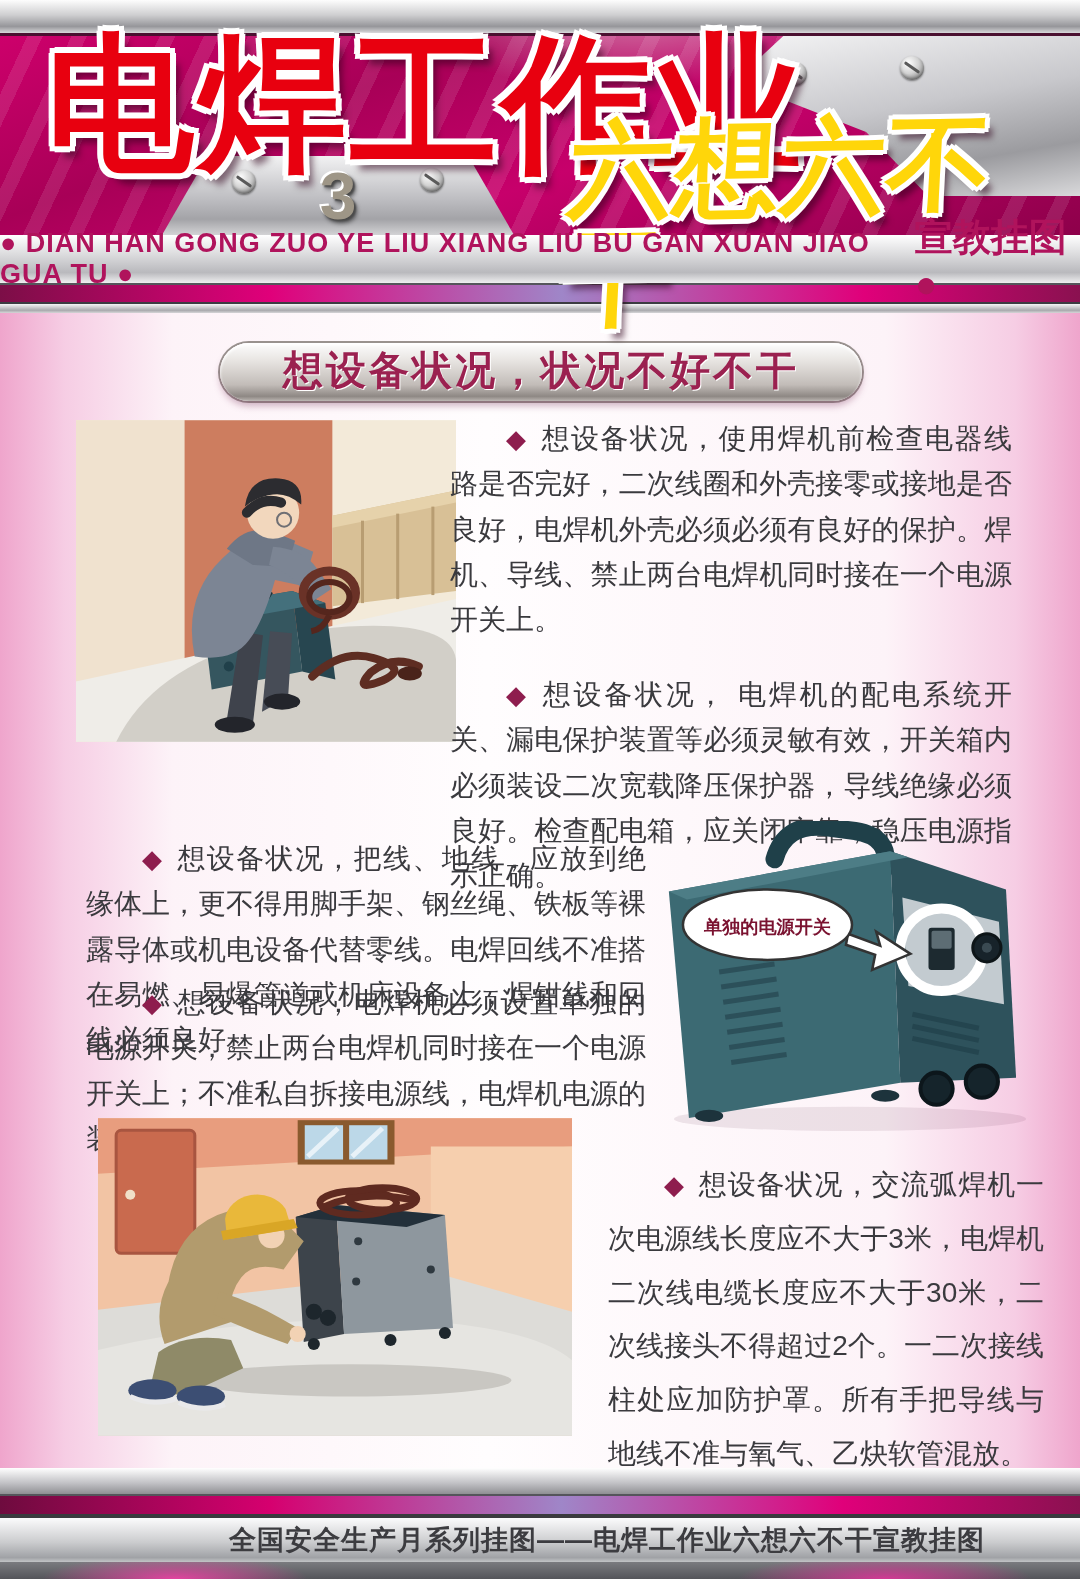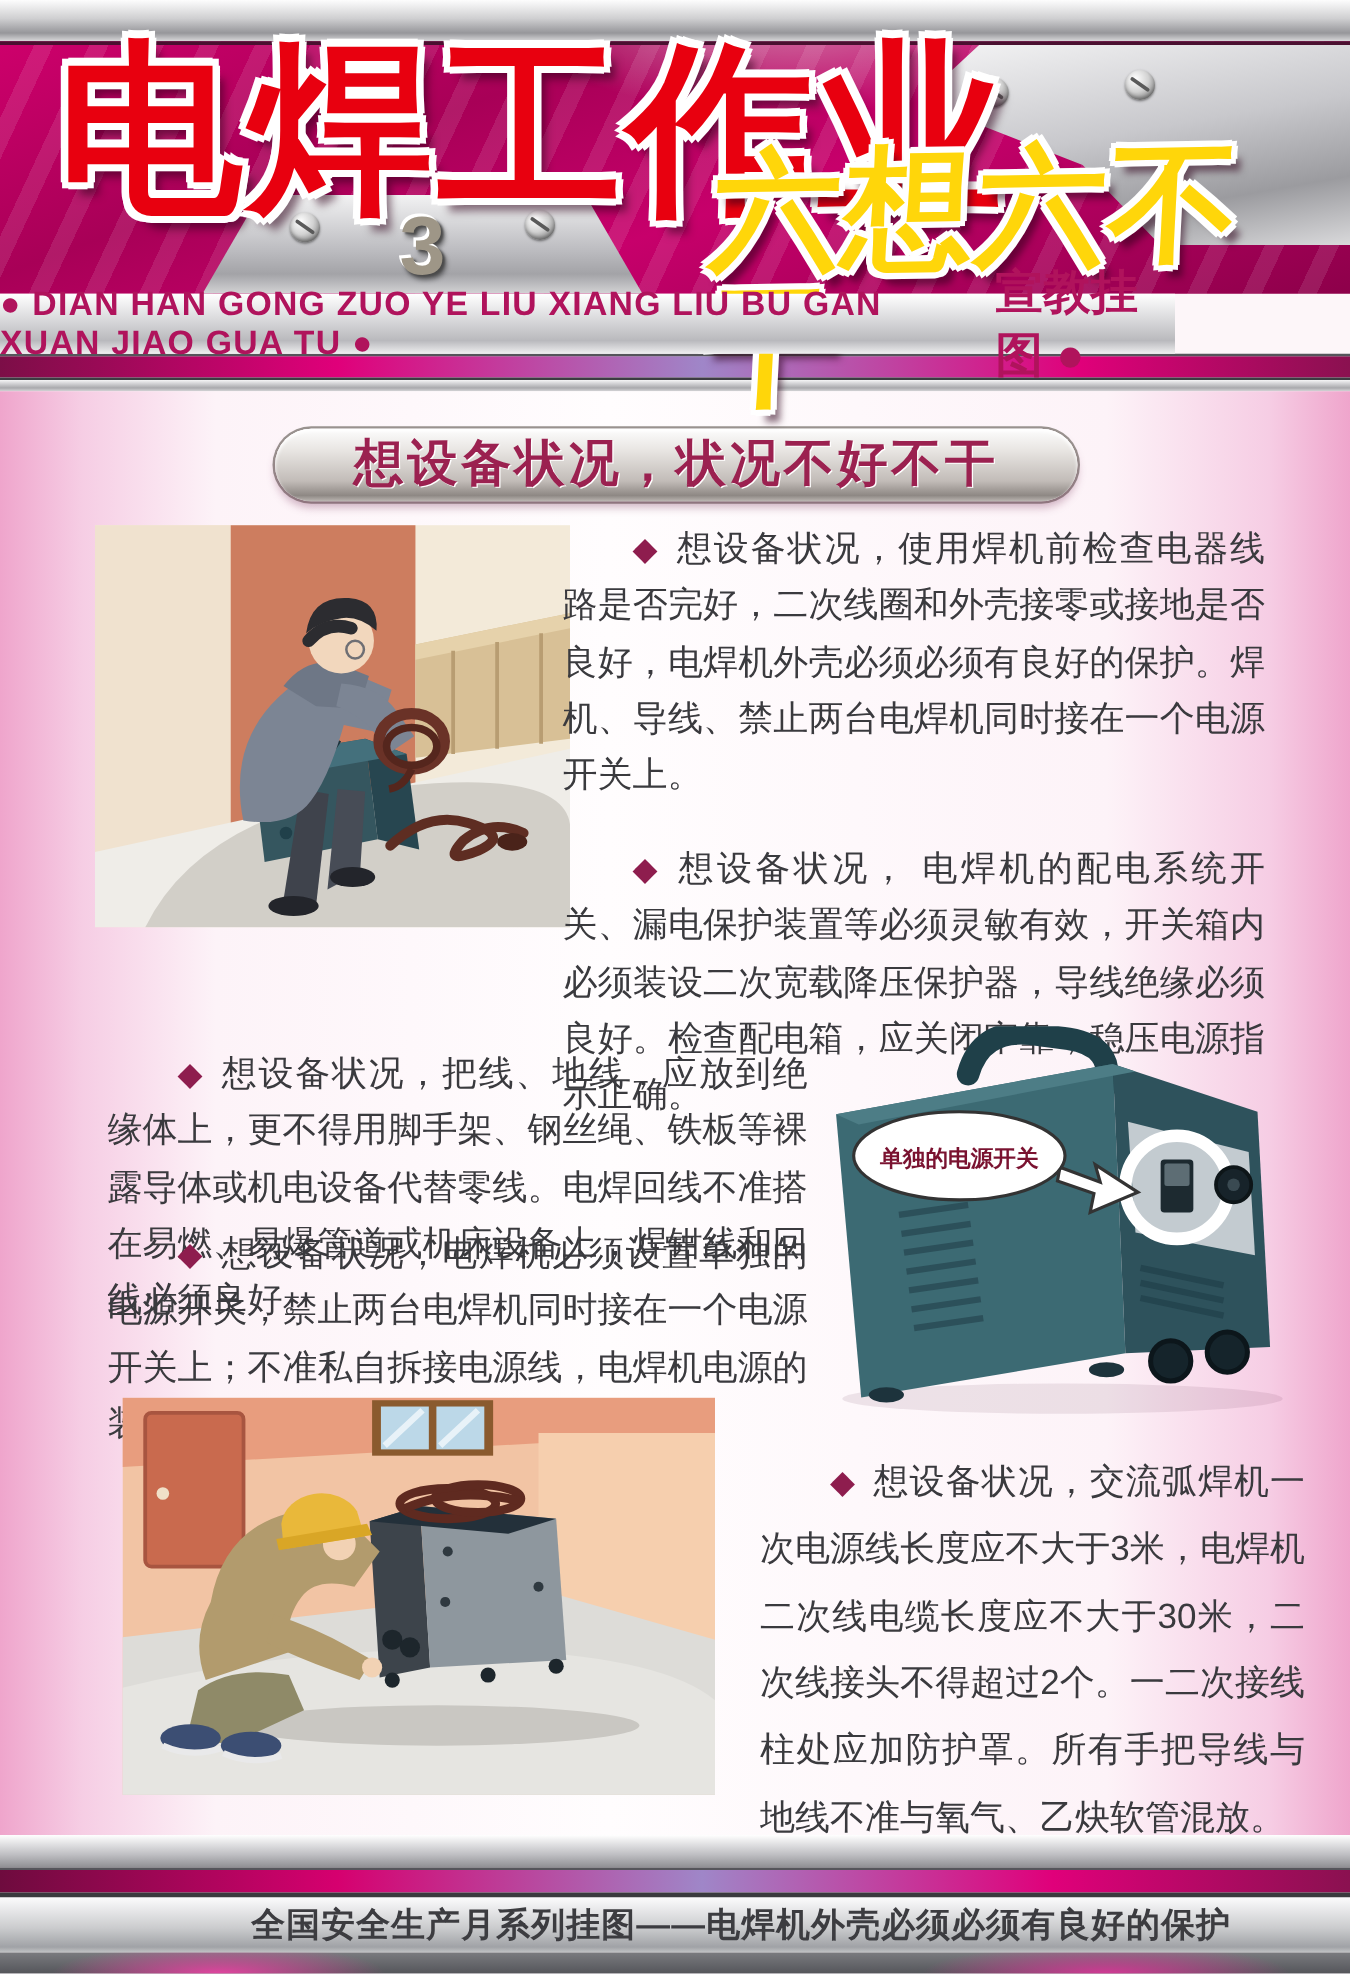--- a/index.html
+++ b/index.html
@@ -57,21 +57,21 @@
   .screw{
     position:absolute;width:24px;height:24px;border-radius:50%;
     background:radial-gradient(circle at 35% 30%,#ffffff,#d2d2d2 45%,#8a8a8a 80%,#6f6f6f);
     box-shadow:0 1px 2px rgba(0,0,0,.45), inset 0 -2px 3px rgba(0,0,0,.3);
   }
   .screw::after{
     content:"";position:absolute;left:3px;top:10px;width:18px;height:3px;
     background:#5a5a5a;border-radius:2px;transform:rotate(35deg);
   }
   .tagline{
-    position:absolute;left:0;top:235px;width:940px;height:48px;z-index:8;
+    position:absolute;left:0;top:235px;width:1080px;height:48px;z-index:8;
     background:linear-gradient(180deg,#ffffff 0%,#dcdcde 40%,#b9b9bd 78%,#efeff0 100%);
     display:flex;align-items:center;justify-content:center;gap:12px;
   }
   .tagline-pinyin{font-size:27px;font-weight:600;letter-spacing:1px;color:#b0135c;}
   .tagline-cn{font-size:38px;font-weight:800;color:#b0135c;}
   .stripe-magenta{
     position:absolute;left:0;top:283px;width:1080px;height:21px;
     background:linear-gradient(90deg,#7c0e47 0%,#e0007a 25%,#9f86c8 52%,#e0007a 80%,#8a1150 100%);
     border-top:2px solid #55555b;border-bottom:2px solid #3c3c42;
   }
@@ -289,17 +289,17 @@
         <path d="M32,276 q22,10 46,2 M80,282 q22,10 46,2" stroke="#e9e9ea" stroke-width="5" fill="none"></path>
       </svg>
     </div>
 
   </div>
 
   <div class="footer-strip1"></div>
   <div class="footer-magenta"></div>
   <div class="footer-darkline"></div>
   <div class="footer-band">
-    <span class="footer-caption">全国安全生产月系列挂图——电焊机外壳必须必须有良好的保护</span>
+    <span class="footer-caption">全国安全生产月系列挂图——电焊工作业六想六不干宣教挂图</span>
   </div>
   <div class="footer-bottom"></div>
 
 </div>
 
 </body></html>

